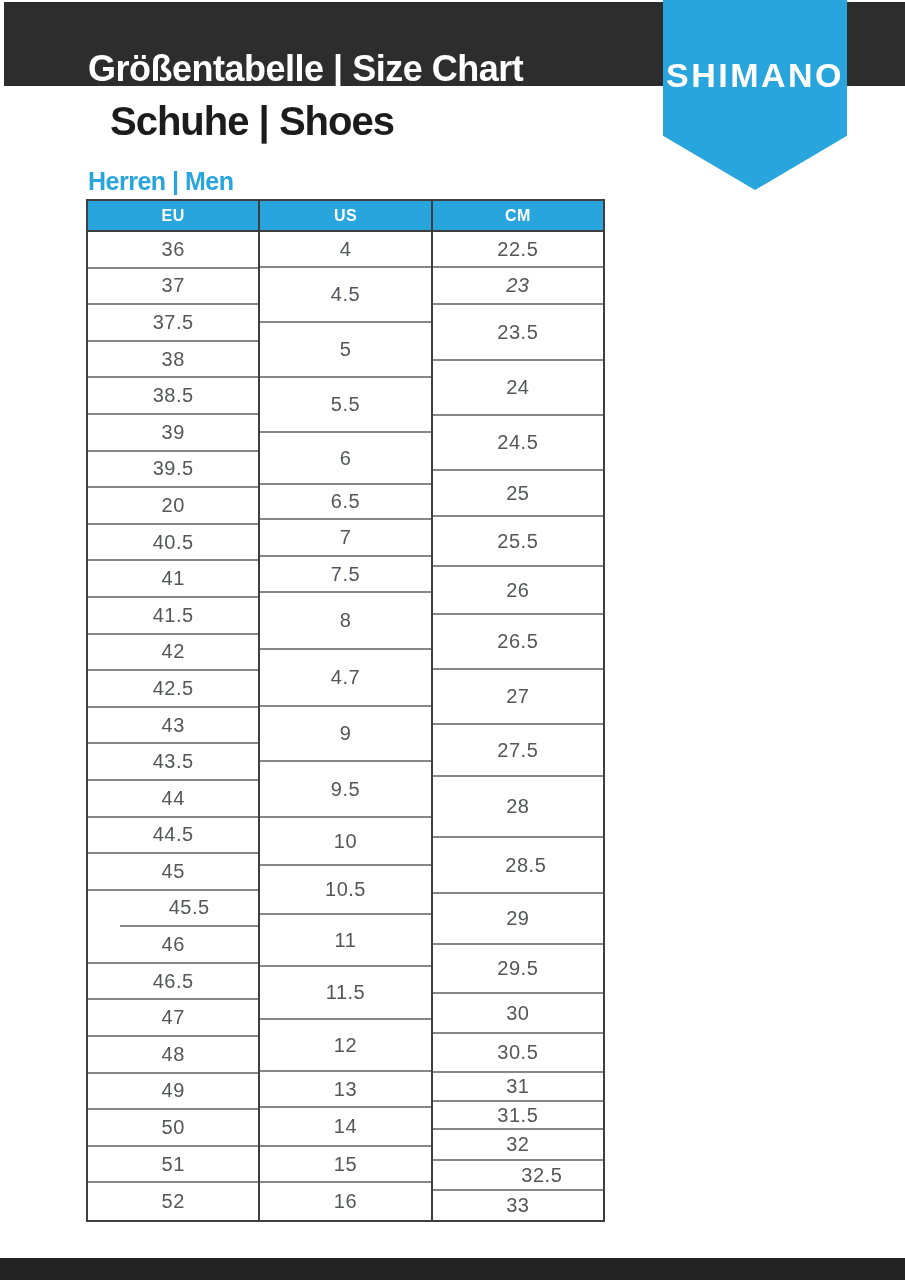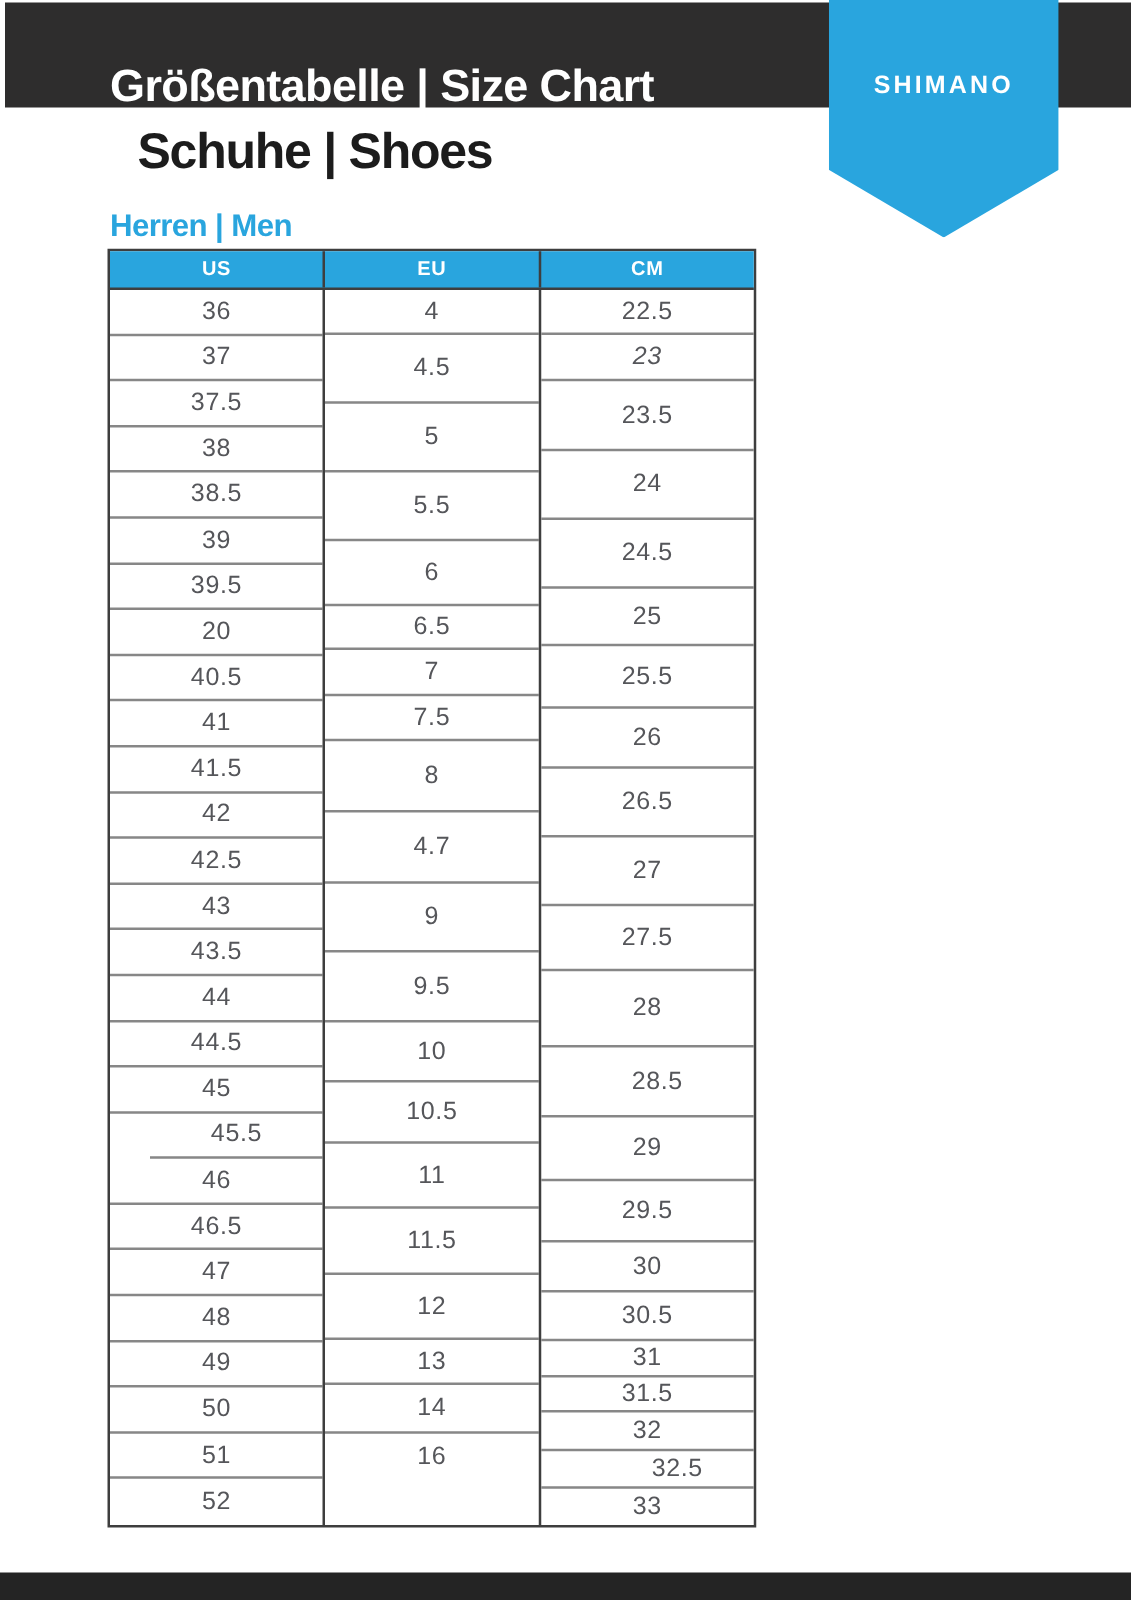--- a/index.html
+++ b/index.html
@@ -12,21 +12,21 @@
     position:absolute; left:4px; top:2px; width:901px; height:84px;
     background:var(--band,#2e2d2d);
   }
   .brand-ribbon {
     position:absolute; left:663px; top:0; width:184px; height:190px;
     background:var(--accent,#29a5de);
     clip-path:polygon(0 0, 100% 0, 100% 71.5%, 50% 100%, 0 71.5%);
     display:flex; justify-content:center;
   }
   .brand-text {
-    margin-top:58px; color:#ffffff; font-weight:bold; font-size:20px;
+    margin-top:58px; color:#ffffff; font-weight:bold; font-size:34px;
     letter-spacing:2.5px; line-height:1;
   }
   .title1 {
     position:absolute; left:88px; top:51px; margin:0;
     font-size:36px; font-weight:bold; color:#ffffff;
     letter-spacing:-0.5px; line-height:1; white-space:nowrap;
   }
   .title2 {
     position:absolute; left:110px; top:101px; margin:0;
     font-size:40px; font-weight:bold; color:#1c1c1c;
@@ -76,22 +76,22 @@
   </div>
 
   <h1 class="title1">Größentabelle | Size Chart</h1>
 
   <h2 class="title2">Schuhe | Shoes</h2>
 
   <div class="section-label">Herren | Men</div>
 
   <div class="size-table">
     <div class="thead">
+      <div class="th">EU</div>
       <div class="th">US</div>
-      <div class="th">EU</div>
       <div class="th">CM</div>
     </div>
     <div class="tbody">
         <div class="col">
           <div class="cell" style="height: 36.6px;">36</div>
           <div class="cell" style="height: 36.6px;">37</div>
           <div class="cell" style="height: 36.6px;">37.5</div>
           <div class="cell" style="height: 36.6px;">38</div>
           <div class="cell" style="height: 36.6px;">38.5</div>
           <div class="cell" style="height: 36.6px;">39</div>
@@ -130,20 +130,21 @@
           <div class="cell" style="height: 57px;">4.7</div>
           <div class="cell" style="height: 55px;">9</div>
           <div class="cell" style="height: 56px;">9.5</div>
           <div class="cell" style="height: 48px;">10</div>
           <div class="cell" style="height: 49px;">10.5</div>
           <div class="cell" style="height: 52px;">11</div>
           <div class="cell" style="height: 53px;">11.5</div>
           <div class="cell" style="height: 52px;">12</div>
           <div class="cell" style="height: 36px;">13</div>
           <div class="cell" style="height: 39px;">14</div>
+          <div class="cell" style="height: 36px;">15</div>
           <div class="cell" style="height: 37px; border-radius: 18px;">16</div>
         </div>
         <div class="col">
           <div class="cell" style="height: 36px;">22.5</div>
           <div class="cell" style="height: 37px; font-style: italic;">23</div>
           <div class="cell" style="height: 56px;">23.5</div>
           <div class="cell" style="height: 55px;">24</div>
           <div class="cell" style="height: 55px;">24.5</div>
           <div class="cell" style="height: 46px;">25</div>
           <div class="cell" style="height: 50px;">25.5</div>

